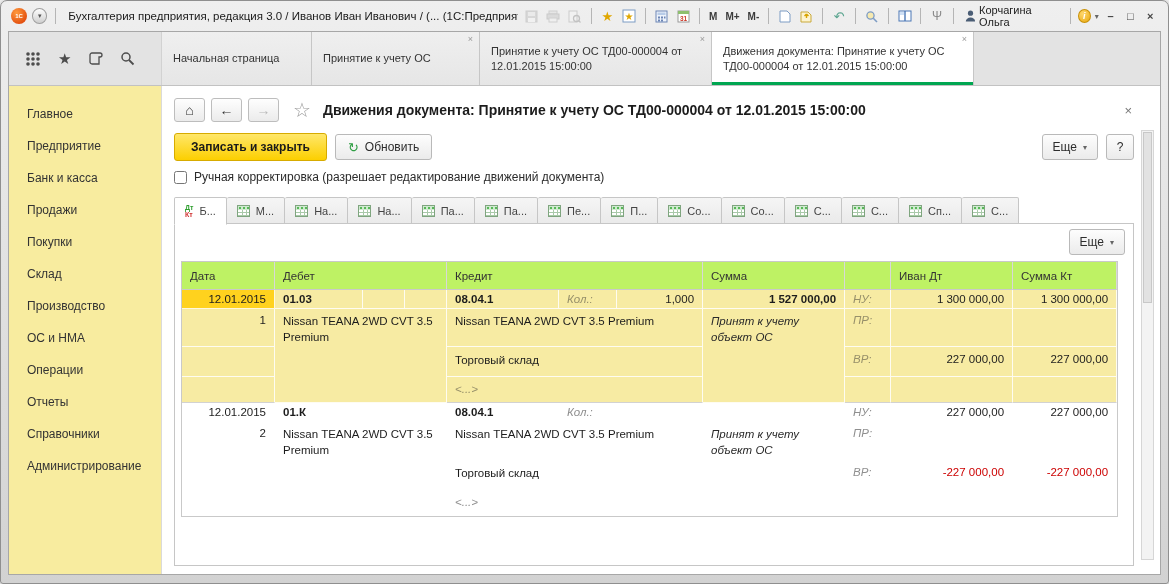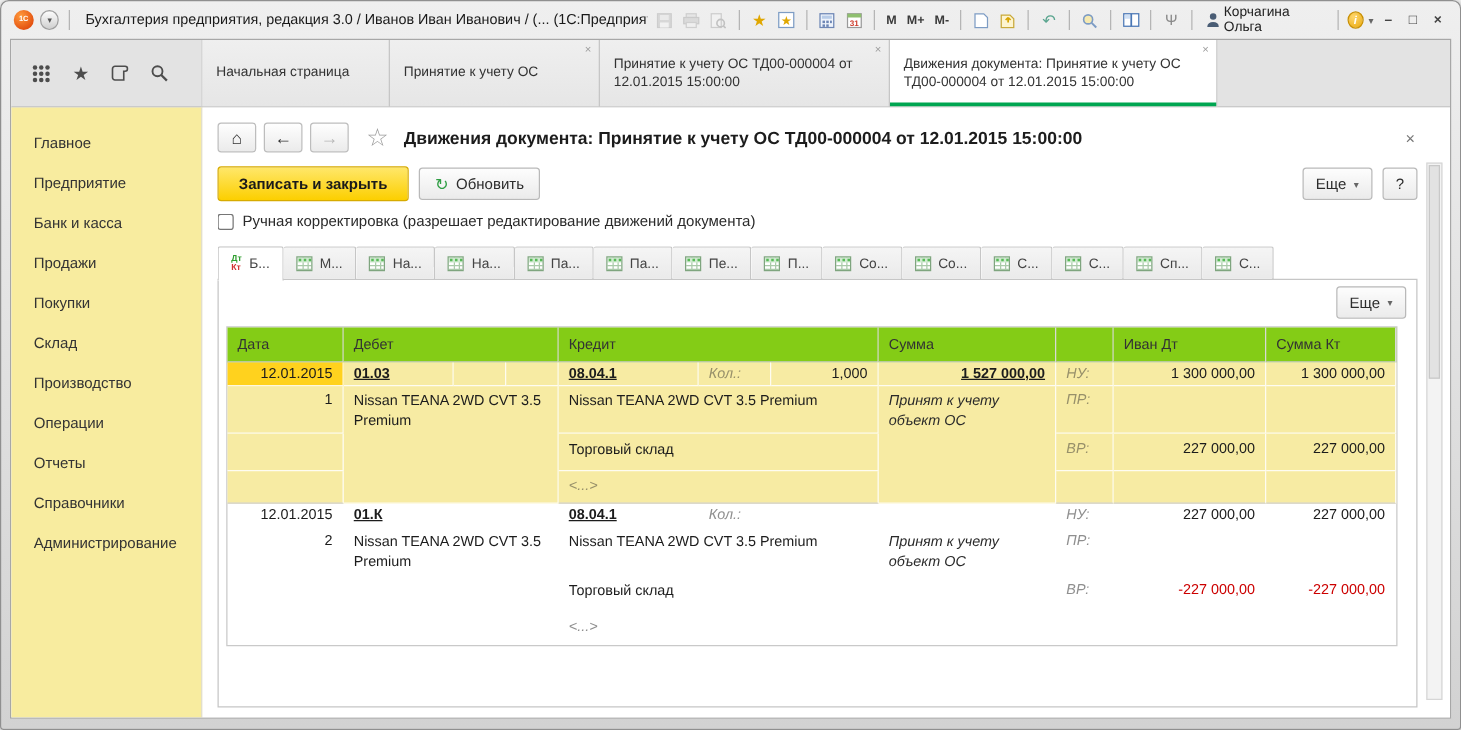--- a/index.html
+++ b/index.html
@@ -79,32 +79,32 @@
     background-image:linear-gradient(#57b957,#57b957),linear-gradient(#57b957,#57b957),linear-gradient(#57b957,#57b957),linear-gradient(#cfe9cf,#cfe9cf),linear-gradient(#a9c9a9,#a9c9a9),linear-gradient(#a9c9a9,#a9c9a9),linear-gradient(#a9c9a9,#a9c9a9),linear-gradient(#a9c9a9,#a9c9a9);
     background-repeat:no-repeat;
     background-size:2px 2px,2px 2px,2px 2px,100% 4px,100% 1px,100% 1px,1px 100%,1px 100%;
     background-position:1px 1px,5px 1px,9px 1px,0 0,0 6px,0 9px,4px 0,8px 0;}
 
   
   .grid-panel{flex:1;border:1px solid #c6c6c6;margin-top:-1px;padding:3px 6px 6px;display:flex;flex-direction:column;min-height:0;}
   .grid-toolbar{display:flex;justify-content:flex-end;padding:2px 2px 6px;}
 
   table.movs{border-collapse:separate;border-spacing:0;border:1px solid #c9c9c9;table-layout:fixed;width:935px;font-size:11.5px;color:#1c1c1c;}
-  .movs th{background:#84cc16;font-weight:normal;color:#333;text-align:left;padding:6px 8px;border-right:1px solid #d8d8d8;border-bottom:1px solid #c9c9c9;height:28px;}
+  .movs th{background:#bef264;font-weight:normal;color:#333;text-align:left;padding:6px 8px;border-right:1px solid #d8d8d8;border-bottom:1px solid #c9c9c9;height:28px;}
   .movs td{padding:3px 8px;border-right:1px solid #ececec;border-bottom:1px solid #f0f0f0;overflow:hidden;}
   .movs tr.l1 td{height:18px;vertical-align:middle;}
   .movs tr.l2 td{height:38px;vertical-align:top;padding-top:5px;}
   .movs tr.l3 td{height:30px;vertical-align:top;padding-top:6px;}
   .movs tr.l4 td{height:26px;vertical-align:top;padding-top:5px;}
   .g1 td{background:#f7eba3;border-right-color:rgba(255,255,255,.85);border-bottom-color:rgba(255,255,255,.85);}
   .g1 tr.l4 td{border-bottom-color:#d2d2d2;}
   .g2 td{border-right-color:transparent;border-bottom-color:transparent;}
   td.sel{background:#ffd21e !important;}
   .num{text-align:right;}
-  .bold{font-weight:bold;text-decoration:underline;}
+  .bold{font-weight:bold;}
   .lab{font-style:italic;color:#8f8f8f;}
   .g1 .lab{color:#97906a;}
   .op{font-style:italic;color:#2a2a2a;line-height:1.35;}
   .neg{color:#cc0000;}
   .ana{line-height:1.35;margin-top:28px;}
 
   
   .vscroll{position:absolute;top:44px;right:6px;bottom:14px;width:13px;background:#f3f3f3;border:1px solid #d6d6d6;}
   .vthumb{margin:1px;height:40%;background:#e2e2e2;border:1px solid #c8c8c8;}
 </style>
@@ -273,20 +273,21 @@
     <div class="main">
 
       <div class="sidebar">
         <div class="side-item">Главное</div>
         <div class="side-item">Предприятие</div>
         <div class="side-item">Банк и касса</div>
         <div class="side-item">Продажи</div>
         <div class="side-item">Покупки</div>
         <div class="side-item">Склад</div>
         <div class="side-item">Производство</div>
+        <div class="side-item">ОС и НМА</div>
         <div class="side-item">Операции</div>
         <div class="side-item">Отчеты</div>
         <div class="side-item">Справочники</div>
         <div class="side-item">Администрирование</div>
       </div>
 
       <div class="content">
 
         <div class="doc-header">
           <div class="nav-btn">⌂</div>

